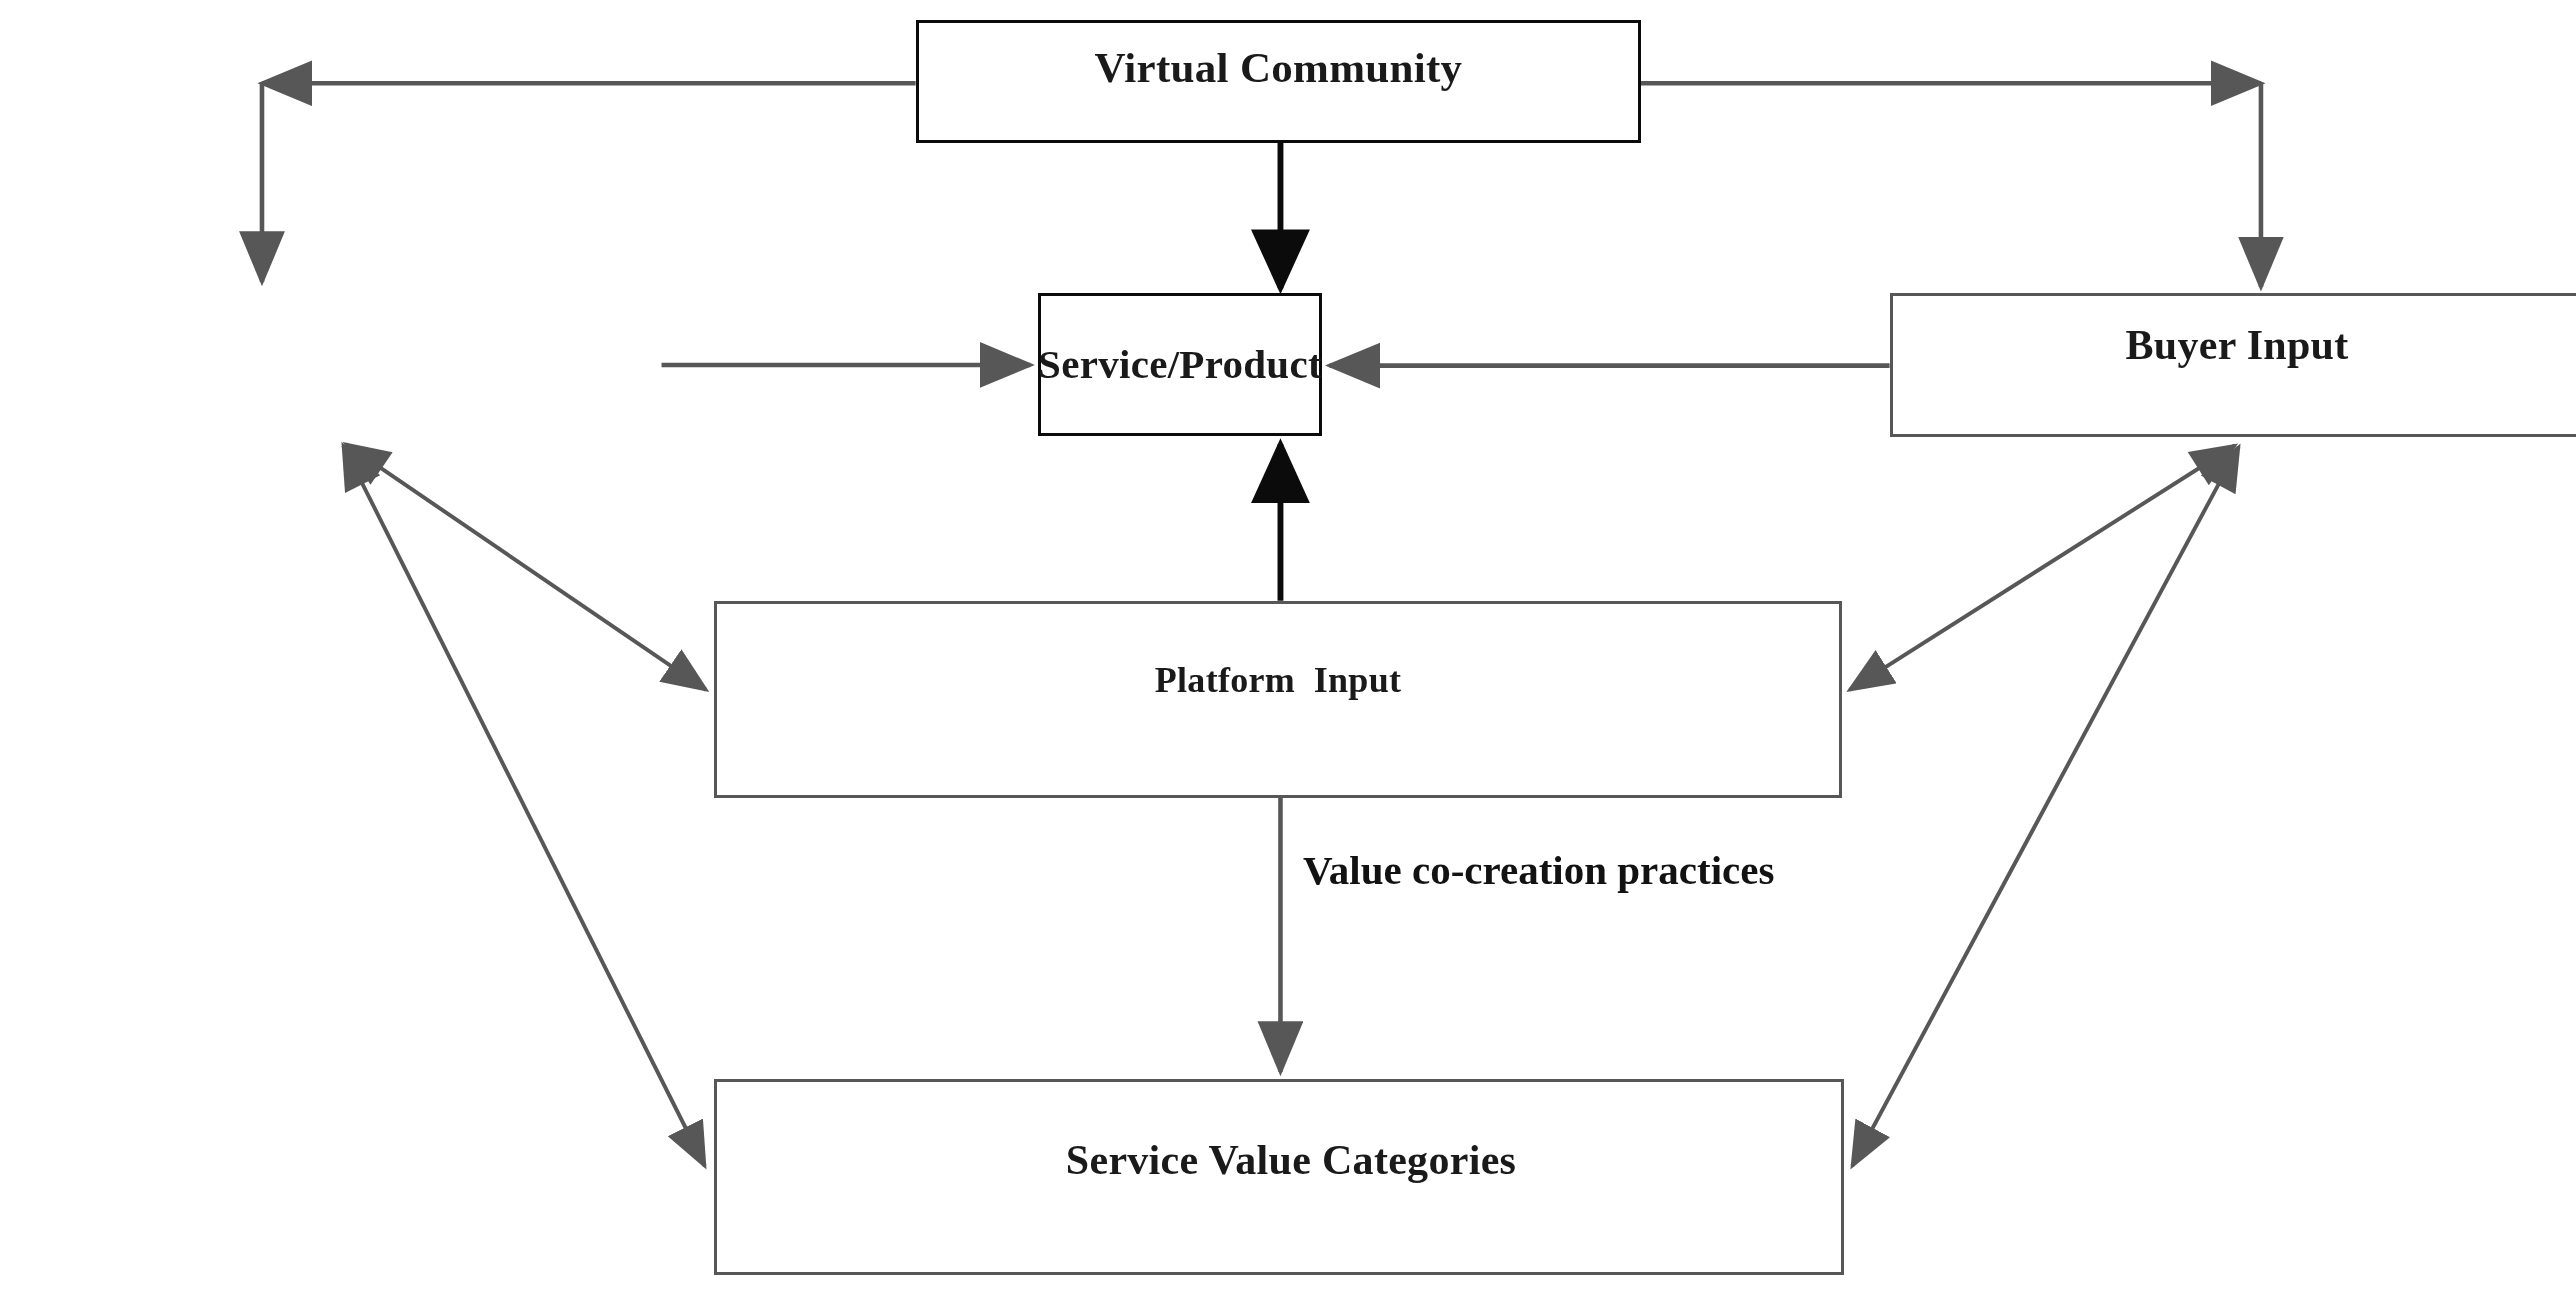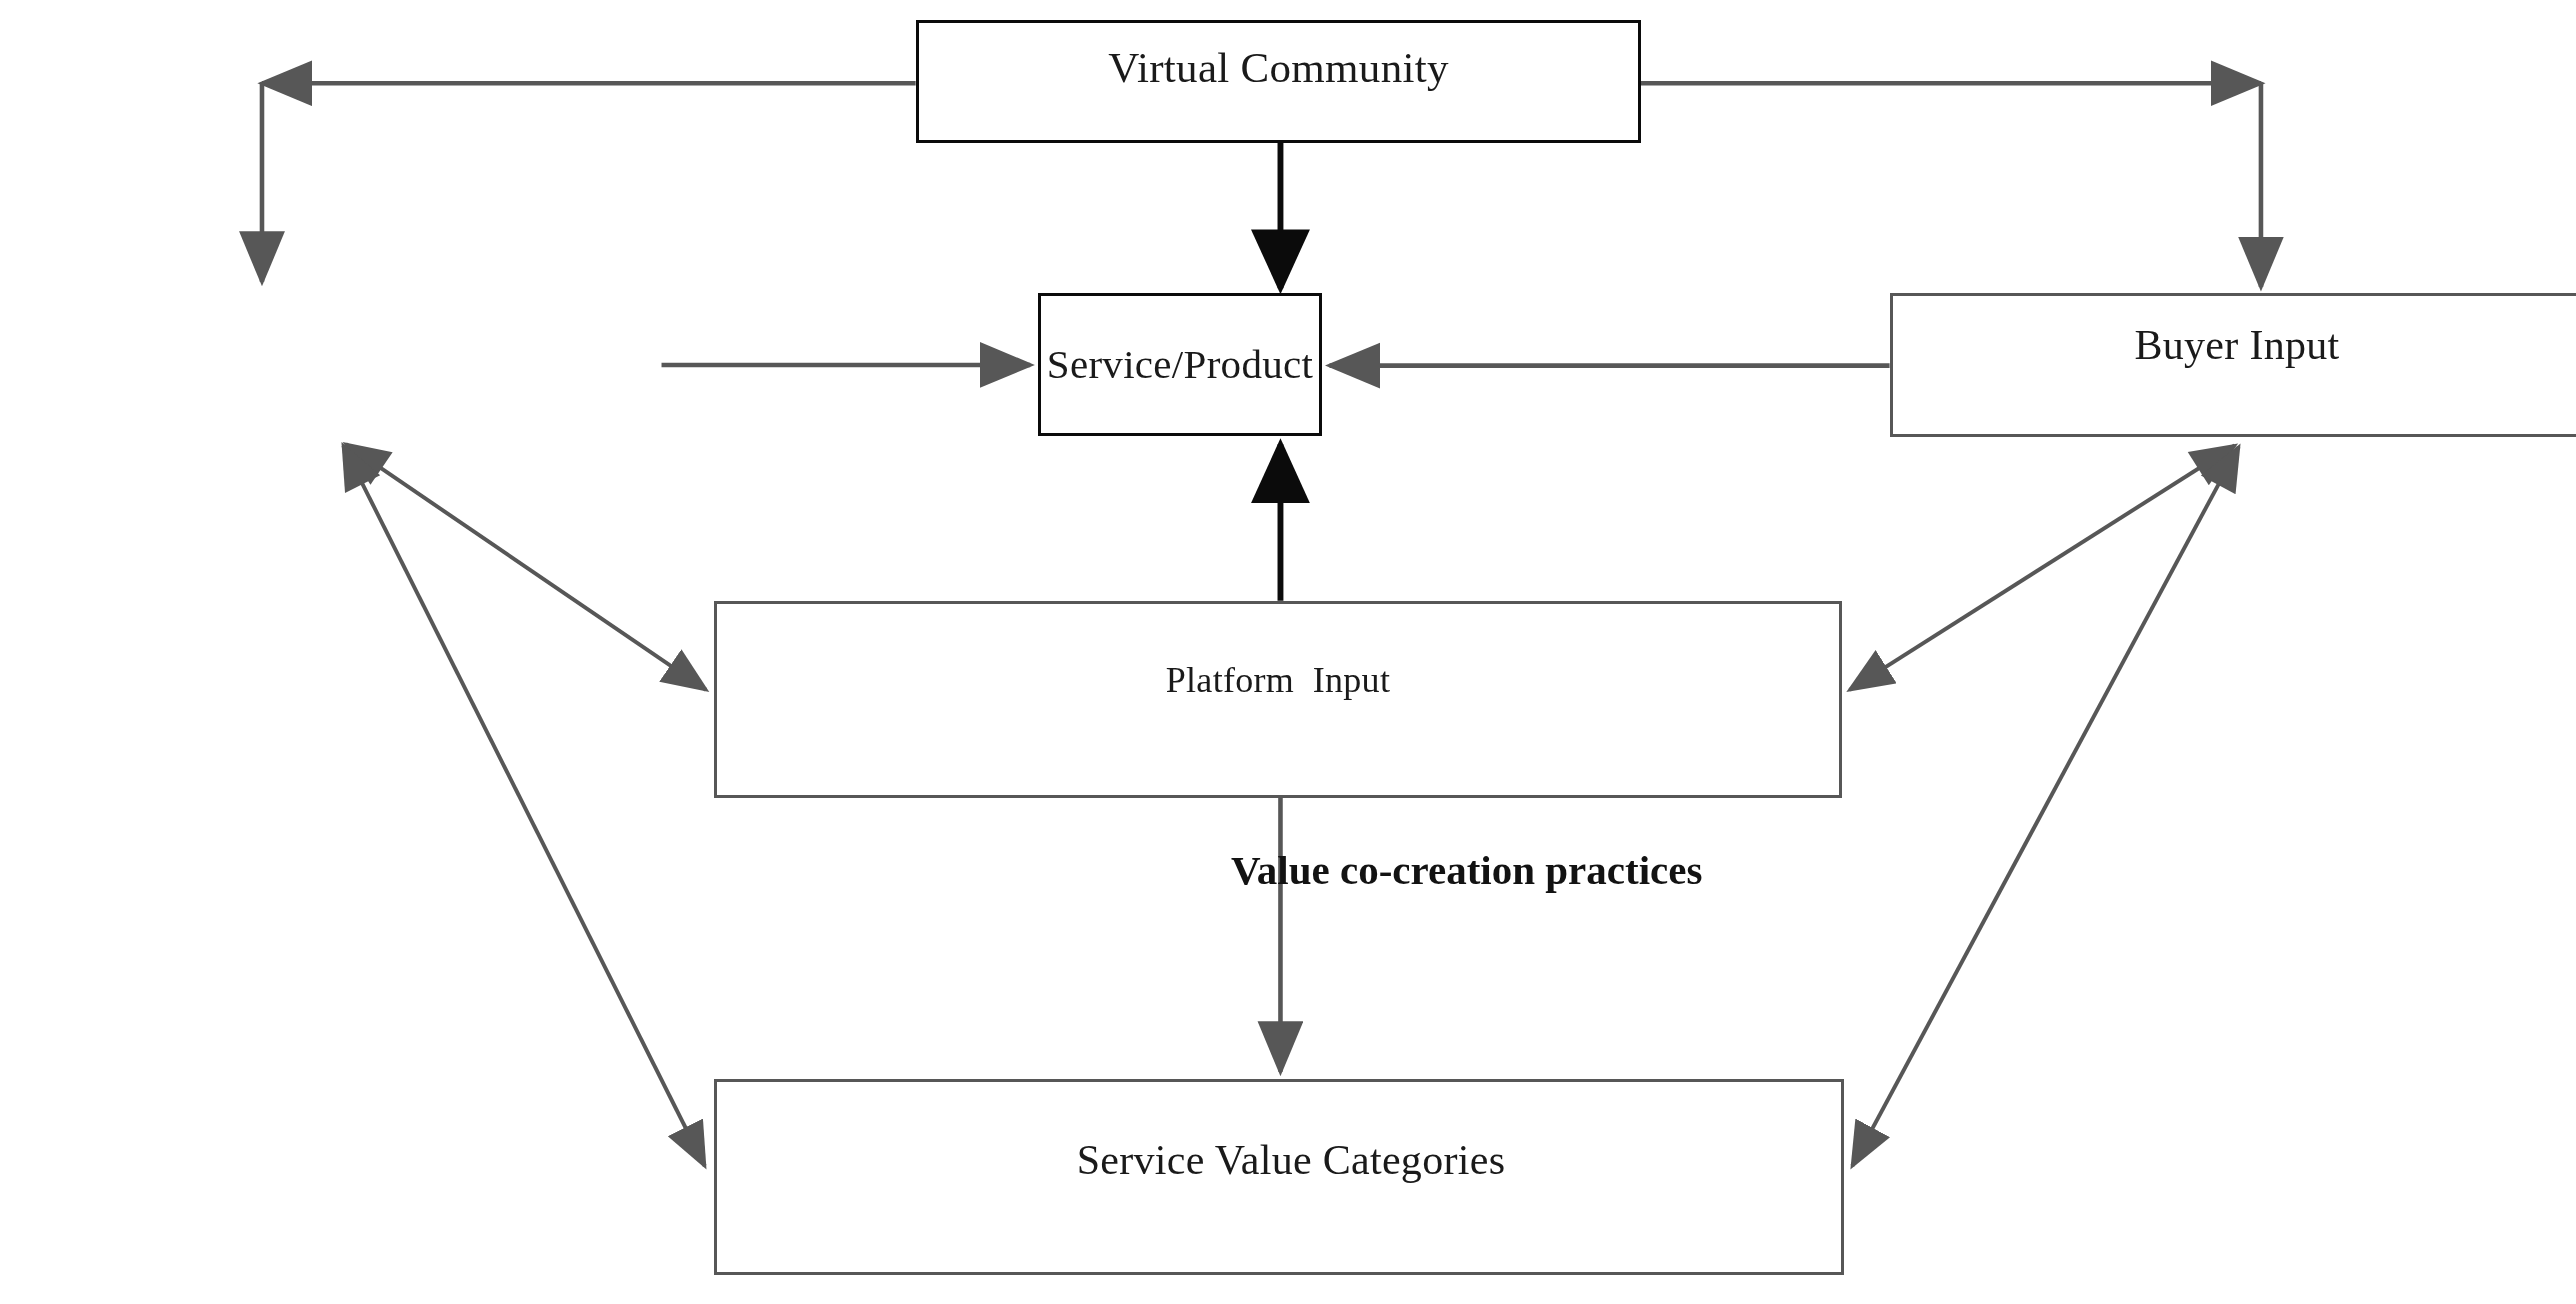--- a/index.html
+++ b/index.html
@@ -12,21 +12,21 @@
   svg#wires{position:absolute;left:0;top:0;width:2576px;height:1305px;}
 
   .node{
     position:absolute;
     background:#ffffff;
     box-sizing:border-box;
     display:flex;align-items:center;justify-content:center;
     z-index:5;
   }
   .node .lbl{
-    font-weight:normal;
+    font-weight:bold;
     color:#1a1a1a;
     letter-spacing:0.3px;
     white-space:pre;
     text-align:center;
     line-height:1.1;
   }
 
   
   .node.strong{border:3.9px solid #0b0b0b;}
   
@@ -44,21 +44,21 @@
   #node-buyer-input{left:1890px;top:293px;width:694px;height:144px;}
   #node-buyer-input .lbl{font-size:42px;position:relative;top:-19.6px;}
 
   #node-platform-input{left:714px;top:601px;width:1128px;height:197px;}
   #node-platform-input .lbl{font-size:36px;position:relative;top:-18.3px;}
 
   #node-service-value-categories{left:714px;top:1079px;width:1130px;height:196px;padding-left:24px;}
   #node-service-value-categories .lbl{font-size:42px;position:relative;top:-17px;}
 
   #edge-label-value-cocreation{
-    position:absolute;left:1231px;top:846px;
+    position:absolute;left:1303px;top:846px;
     font-size:41px;font-weight:bold;color:#121212;
     white-space:nowrap;z-index:6;
   }
 </style>
 </head>
 <body>
 
 <div id="stage">
 
   <svg id="wires" viewBox="0 0 3933 1992" xmlns="http://www.w3.org/2000/svg">

